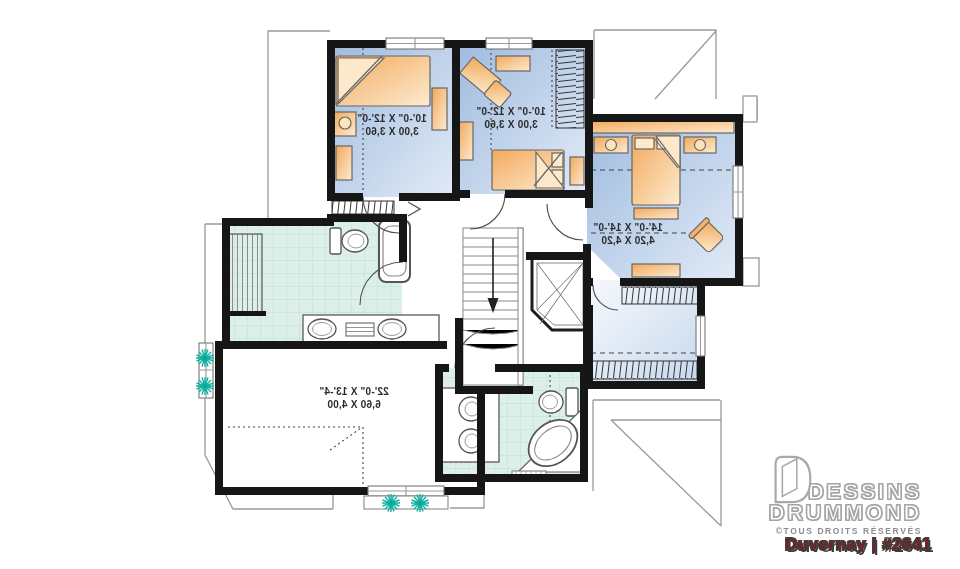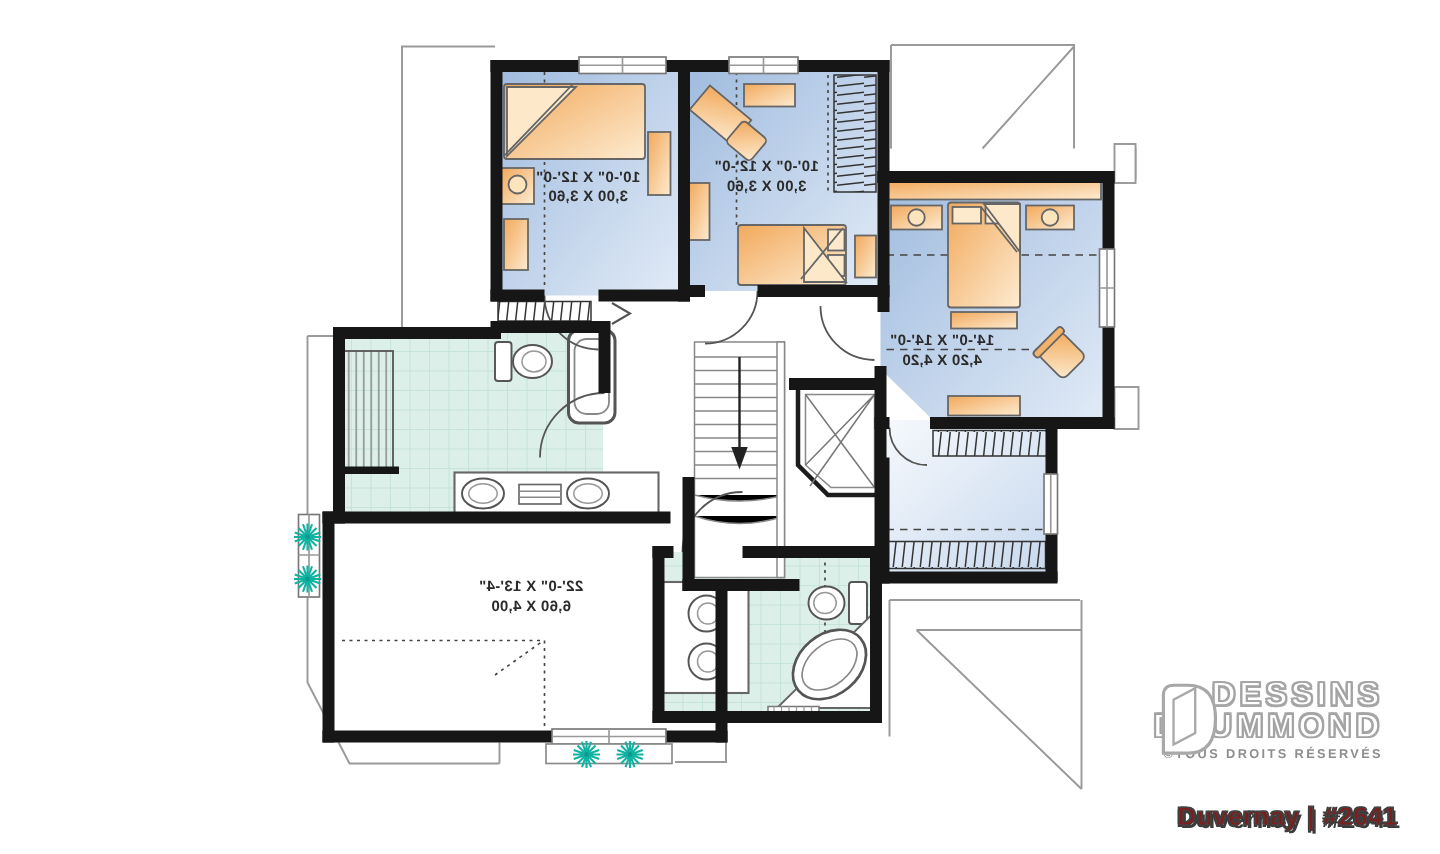--- a/index.html
+++ b/index.html
@@ -3,21 +3,21 @@
 <meta charset="utf-8">
 <style>
   html,body{margin:0;padding:0;background:#fff;}
   .stage{position:relative;width:960px;height:569px;background:#fff;overflow:hidden;
          font-family:"Liberation Sans",sans-serif;}
   .stage svg{position:absolute;left:0;top:0;}
   .room-label{position:absolute;width:140px;margin-left:-70px;text-align:center;
               transform:scaleX(-1);color:#2b2b2b;font-weight:bold;font-size:10px;
               line-height:12.5px;letter-spacing:.2px;}
   .brand{position:absolute;top:452px;right:38px;text-align:right;}
-  .brand-row{display:flex;align-items:flex-end;justify-content:flex-end;gap:6px;}
+  .brand-row{display:flex;align-items:flex-end;justify-content:flex-end;gap:6px;margin-top:29px;}
   .brand-text{text-align:right;}
   .brand-line{font-weight:800;font-size:22px;line-height:21px;letter-spacing:2.5px;
               color:#fff;
               text-shadow:-1px -1px 0 #a9a9a9,1px -1px 0 #a9a9a9,-1px 1px 0 #a9a9a9,1px 1px 0 #a9a9a9;
               -webkit-text-stroke:1px #a2a2a2;}
   .brand-rights{margin-top:3px;font-size:8.5px;letter-spacing:1.6px;color:#8e8e8e;font-weight:bold;}
   .plan-title{position:absolute;top:535px;right:28px;font-weight:800;font-size:17px;
               letter-spacing:.5px;color:#7f1d1d;
               text-shadow:-1px -1px 0 #3c3c3c,1px -1px 0 #3c3c3c,-1px 1px 0 #3c3c3c,2px 2px 0 #3c3c3c;
               -webkit-text-stroke:.6px #444;}

